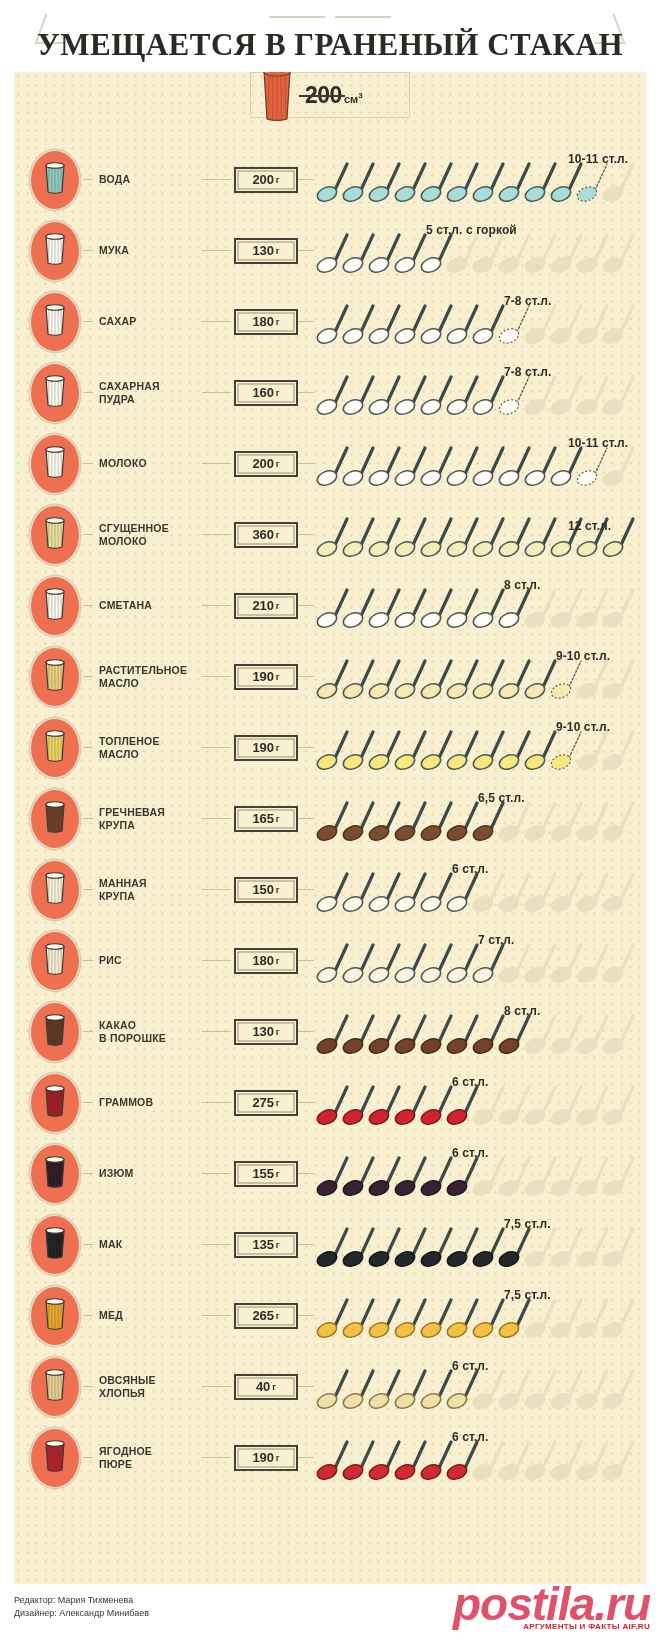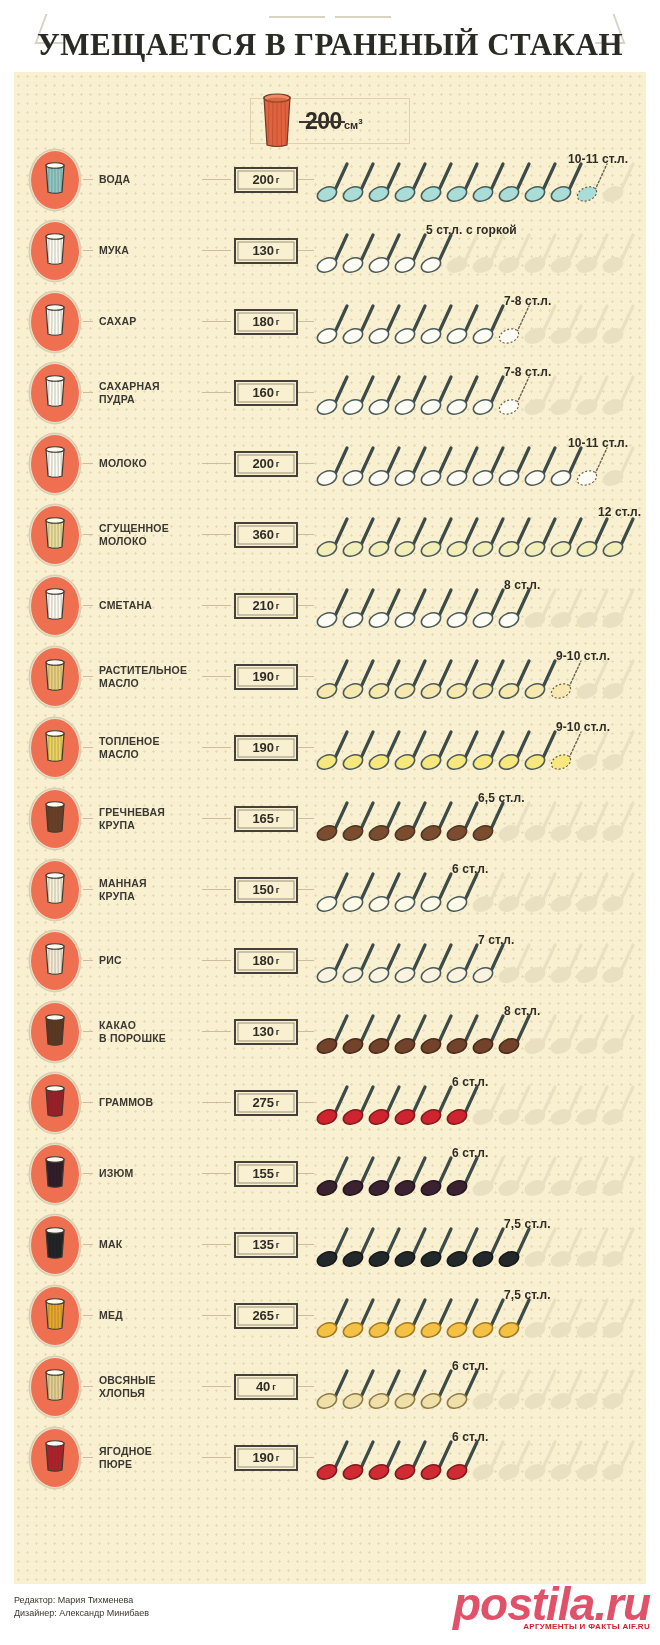--- a/index.html
+++ b/index.html
@@ -77,21 +77,21 @@
     background-image: radial-gradient(circle, #e8dcb4 1px, transparent 1.2px);
     background-size: 9px 9px;
     overflow: hidden;
   }
 
   
   .top-measure {
     position: relative;
     height: 72px;
     display: flex;
-    align-items: flex-end;
+    align-items: flex-start;
     justify-content: center;
   }
   .measure-box {
     position: relative;
     width: 160px; height: 46px;
     border: 1px solid #ded2ae;
     display: flex;
     align-items: center;
     padding-left: 54px;
   }
@@ -727,21 +727,21 @@
                 <ellipse cx="11" cy="34" rx="10" ry="6.6" transform="rotate(-22 11 34)" fill="#f2eeb8" stroke="#4a5a58" stroke-width="1.6"></ellipse>
               </svg></div>
             <div class="spoon" style="left: 260px;"><svg viewBox="0 0 34 44" width="34" height="44">
                 <line x1="19" y1="30" x2="31" y2="4" stroke="#3c4a48" stroke-width="3.2" stroke-linecap="round"></line>
                 <ellipse cx="11" cy="34" rx="10" ry="6.6" transform="rotate(-22 11 34)" fill="#f2eeb8" stroke="#4a5a58" stroke-width="1.6"></ellipse>
               </svg></div>
             <div class="spoon" style="left: 286px;"><svg viewBox="0 0 34 44" width="34" height="44">
                 <line x1="19" y1="30" x2="31" y2="4" stroke="#3c4a48" stroke-width="3.2" stroke-linecap="round"></line>
                 <ellipse cx="11" cy="34" rx="10" ry="6.6" transform="rotate(-22 11 34)" fill="#f2eeb8" stroke="#4a5a58" stroke-width="1.6"></ellipse>
               </svg></div>
-            <div class="cap" style="left: 252px; top: 0; margin-left: 30px;">12 ст.л.</div>
+            <div class="cap" style="left: 252px; top: 14px;">12 ст.л.</div>
           </div>
         </div>
         <div class="row">
           <div class="badge">
             <div class="badge-bg"></div>
             <span class="glass-ico"><svg width="26" height="34" viewBox="0 0 26 34">
                 <path d="M4 4 L22 4 L20 31 Q13 33.5 6 31 Z" fill="#fbfbf2" stroke="#3e3a33" stroke-width="1.2"></path>
                 <ellipse cx="13" cy="4.5" rx="9" ry="2.8" fill="#fdfaf0" stroke="#3e3a33" stroke-width="1.1"></ellipse>
                 <g stroke="#3e3a33" stroke-width="0.55" opacity="0.55">
                   <line x1="7" y1="6" x2="6.6" y2="30"></line>

